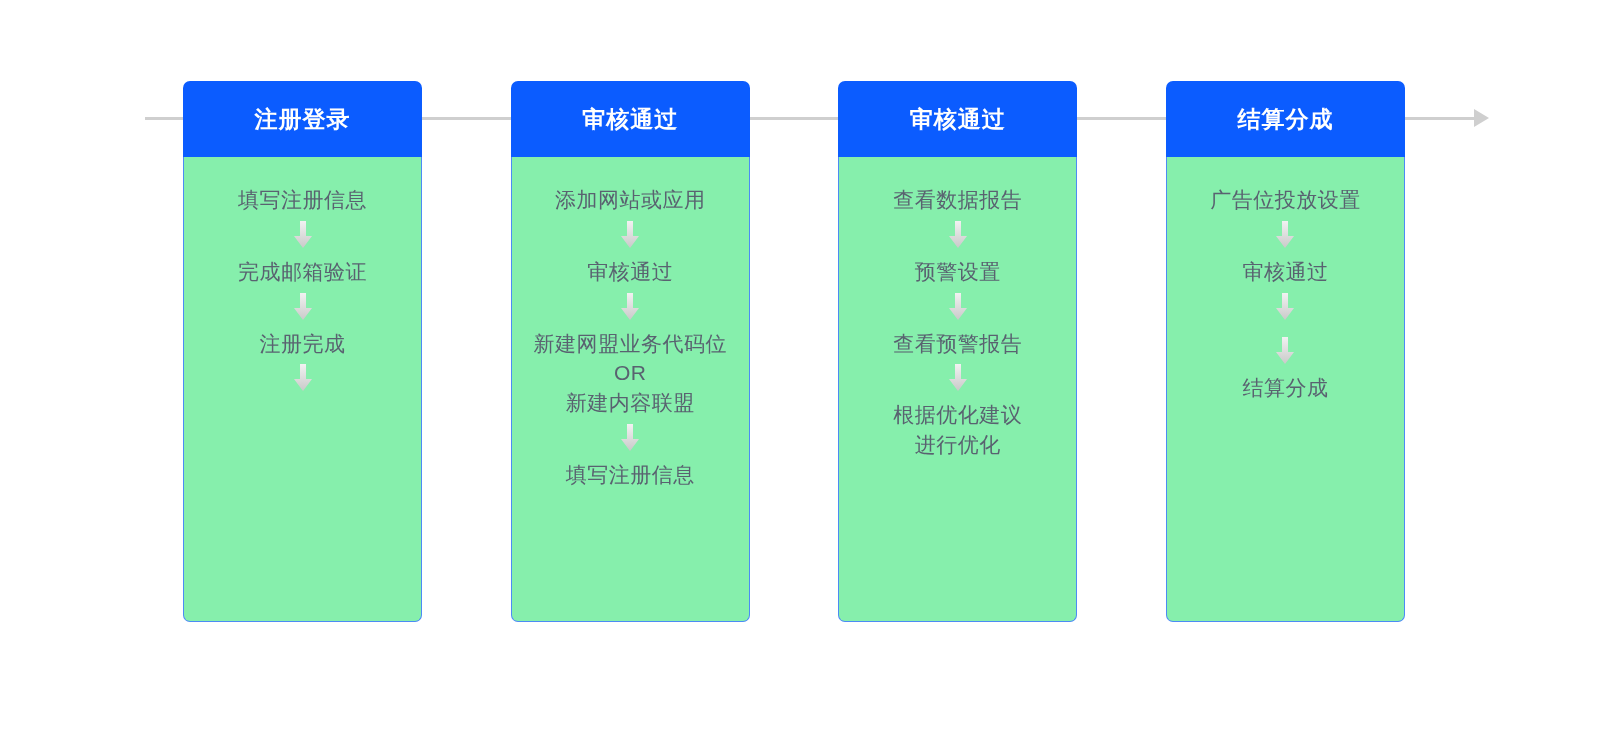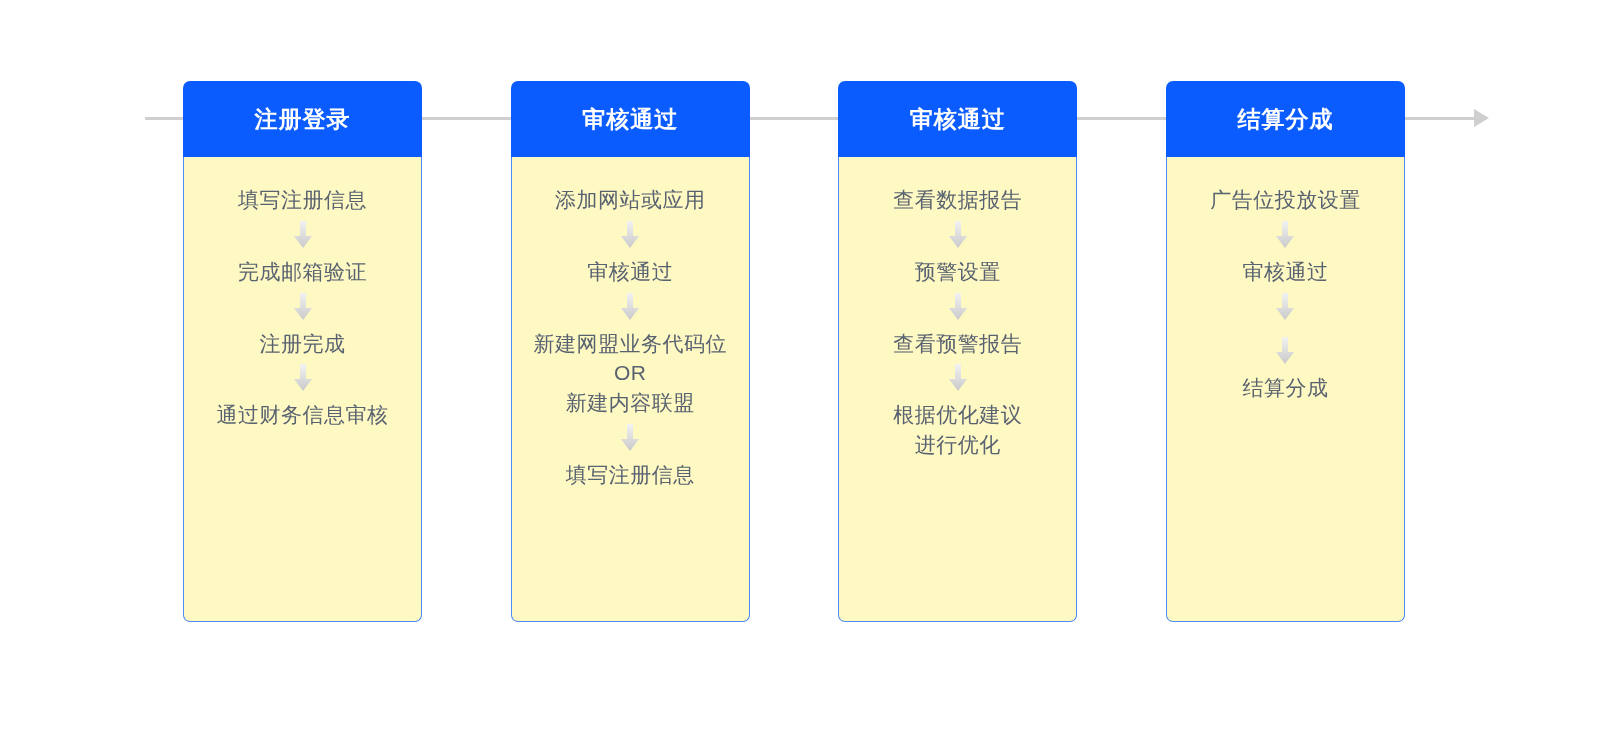--- a/index.html
+++ b/index.html
@@ -81,21 +81,21 @@
     display: flex;
     align-items: center;
     justify-content: center;
     position: relative;
     z-index: 2;
   }
 
   .card-body {
     min-height: 465px;
     box-sizing: border-box;
-    background: #fef9c3;
+    background: #86efac;
     border: 1px solid #4c8bf5;
     border-top: none;
     border-radius: 0 0 7px 7px;
     padding: 28px 8px 20px 8px;
     display: flex;
     flex-direction: column;
     align-items: center;
   }
 
   .step {
@@ -156,21 +156,20 @@
           <div class="step">注册完成</div>
           <svg class="step-arrow" viewBox="0 0 20 28">
             <defs>
               <linearGradient id="arrGrad2" x1="0" y1="0" x2="0" y2="1">
                 <stop offset="0%" stop-color="#f2f2f2"></stop>
                 <stop offset="100%" stop-color="#c9c9c9"></stop>
               </linearGradient>
             </defs>
             <path d="M7 0 H13 V15 H19 L10 27 L1 15 H7 Z" fill="url(#arrGrad2)"></path>
           </svg>
-          <div class="step">通过财务信息审核</div>
         </div>
       </div>
       <div class="card">
         <div class="card-header">审核通过</div>
         <div class="card-body">
           <div class="step">添加网站或应用</div>
           <svg class="step-arrow" viewBox="0 0 20 28">
             <defs>
               <linearGradient id="arrGrad3" x1="0" y1="0" x2="0" y2="1">
                 <stop offset="0%" stop-color="#f2f2f2"></stop>

